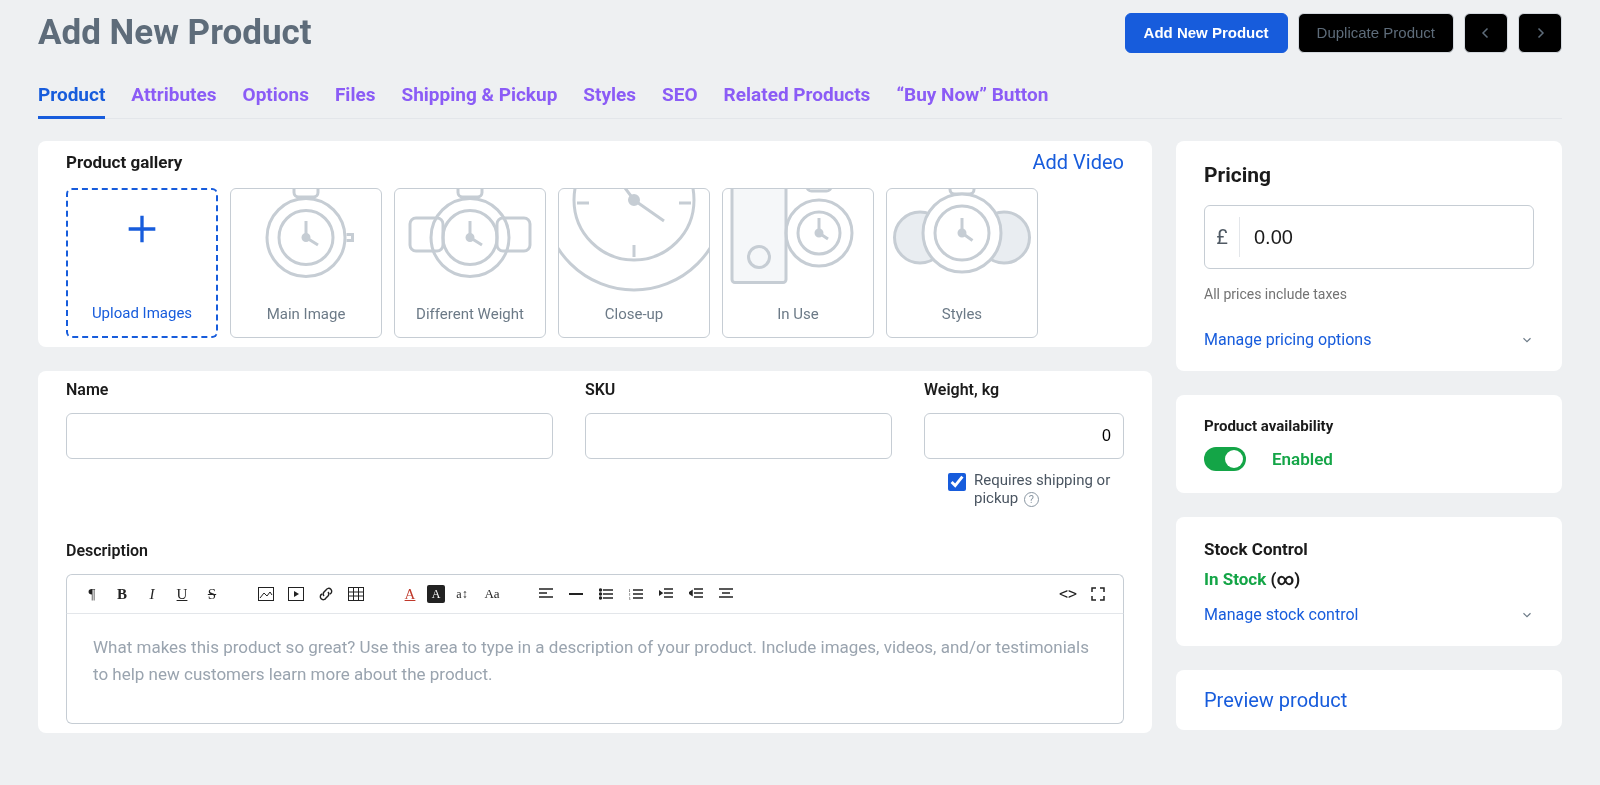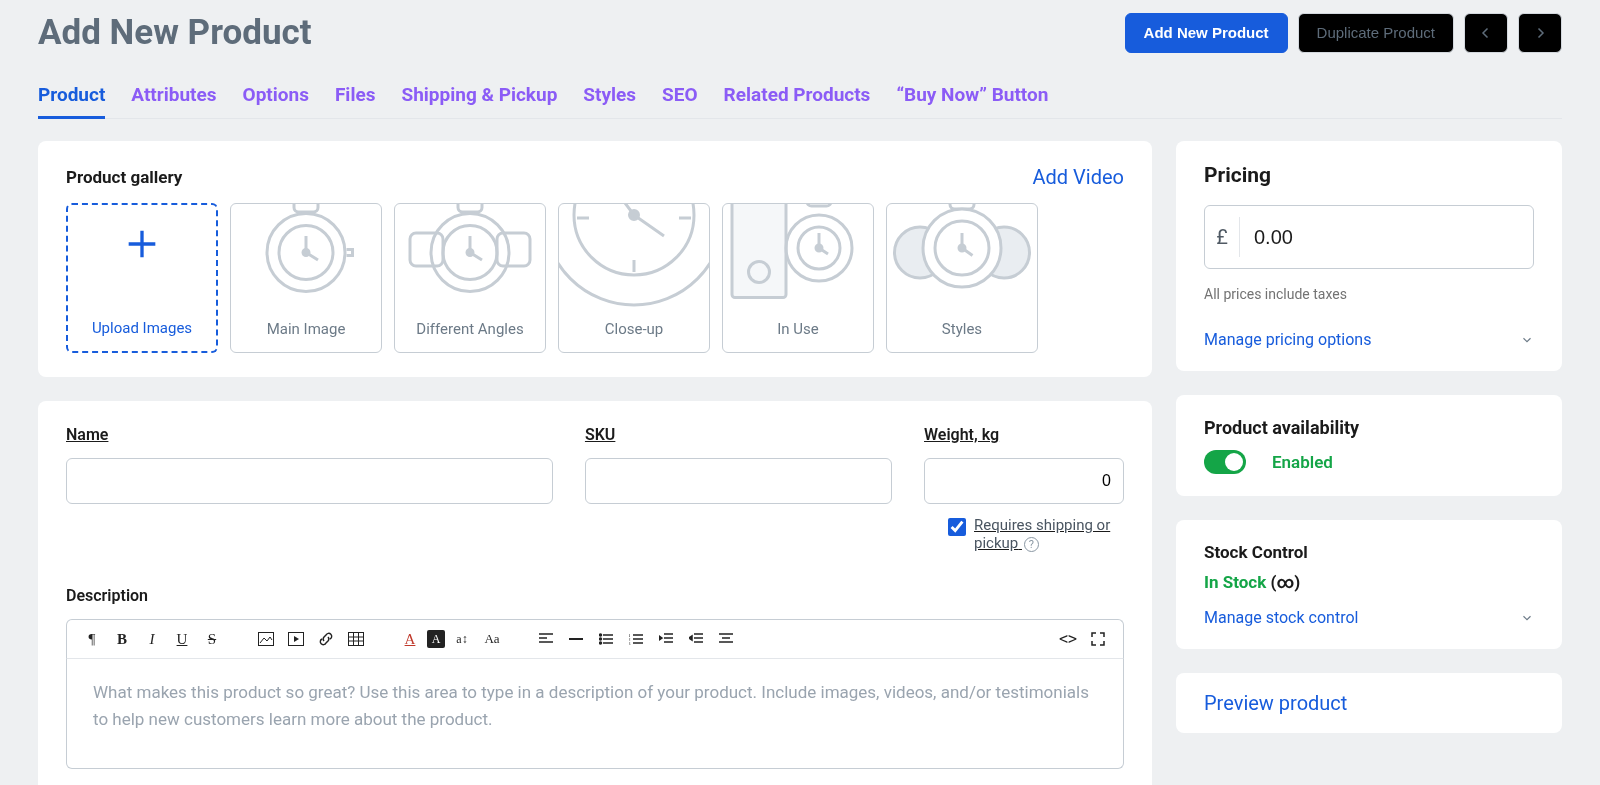--- a/index.html
+++ b/index.html
@@ -88,21 +88,21 @@
   .content {
     display: flex;
     gap: 24px;
     margin-top: 22px;
   }
   .col-main { flex: 1; display:flex; flex-direction:column; gap:24px; }
   .col-side { width: 386px; display:flex; flex-direction:column; gap:24px; }
   .card {
     background: #fff;
     border-radius: 8px;
-    padding: 24px 28px;
+    padding: 9px 28px;
   }
   .card-side { padding: 22px 28px; }
   .gallery-head {
     display:flex;
     justify-content:space-between;
     align-items:center;
     margin-bottom: 14px;
   }
   .section-label { font-size:17px; font-weight:700; }
   .link { color:#175cdc; font-size:20px; cursor:pointer; }
@@ -129,21 +129,20 @@
   .thumb-upload {
     border: 2px dashed #175cdc;
     color:#175cdc;
     cursor:pointer;
   }
   .plus-svg { width:40px; height:40px; stroke:#175cdc; stroke-width:2; fill:none; margin-bottom: 36px; }
   .watch-svg { width:100%; height:100%; }
   .field-row {
     display:flex;
     gap:32px;
-    text-decoration:underline;
   }
   .field-row > .field:nth-child(1){ flex: 1 1 45%; }
   .field-row > .field:nth-child(2){ flex: 1 1 28%; }
   .field-row > .field:nth-child(3){ width: 200px; }
   .field-label { font-size:16px; font-weight:600; margin-bottom: 14px; display:block; }
   .text-input {
     width:100%;
     height:46px;
     border:1px solid #c6cdd4;
     border-radius:6px;
@@ -299,21 +298,21 @@
                   <rect x="10" y="42" width="22" height="22" rx="4"></rect>
                   <rect x="68" y="42" width="22" height="22" rx="4"></rect>
                   <rect x="42" y="14" width="16" height="14" rx="3"></rect>
                   <circle cx="50" cy="55" r="26"></circle>
                   <circle cx="50" cy="55" r="18"></circle>
                   <circle cx="50" cy="55" r="2" fill="#c6cdd4"></circle>
                   <path d="M50 55l8 5M50 55V44"></path>
                 </g>
               </svg>
             </div>
-            <span>Different Angles</span>
+            <span>Different Weight</span>
           </div>
           <div class="thumb">
             <div class="thumb-illustration">
               <svg class="watch-svg" viewBox="0 0 100 100">
                 <g stroke="#c6cdd4" stroke-width="2" fill="none">
                   <circle cx="50" cy="30" r="60"></circle>
                   <circle cx="50" cy="30" r="40"></circle>
                   <circle cx="50" cy="30" r="3" fill="#c6cdd4"></circle>
                   <path d="M50 30l20 14M50 30L32 6"></path>
                   <path d="M12 32h8M88 32h-8M50 68v-8"></path>
@@ -489,21 +488,21 @@
         <div class="price-note">All prices include taxes</div>
         <div class="expand-row">
           <span class="link">Manage pricing options</span>
           <svg class="chev" viewBox="0 0 24 24">
               <path d="M6 9l6 6 6-6"></path>
             </svg>
         </div>
       </div>
 
       <div class="card card-side">
-        <div class="sm-text" style="font-size:18px">Product availability</div>
+        <div class="sm-text" style="font-size:15px">Product availability</div>
         <div class="avail-row">
           <div class="toggle"></div>
           <span class="green">Enabled</span>
         </div>
       </div>
 
       <div class="card card-side">
         <div class="sm-text" style="font-size:17px">Stock Control</div>
         <div class="stock-status">
           <span class="green">In Stock</span>

